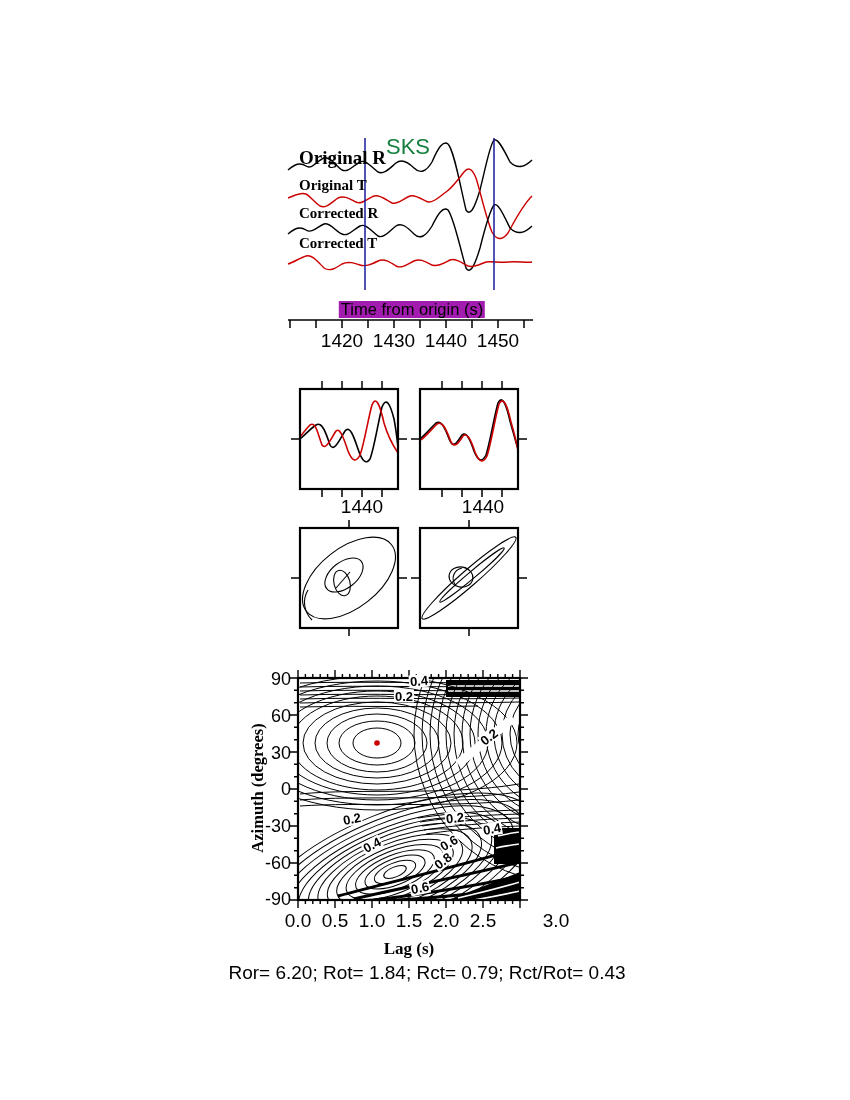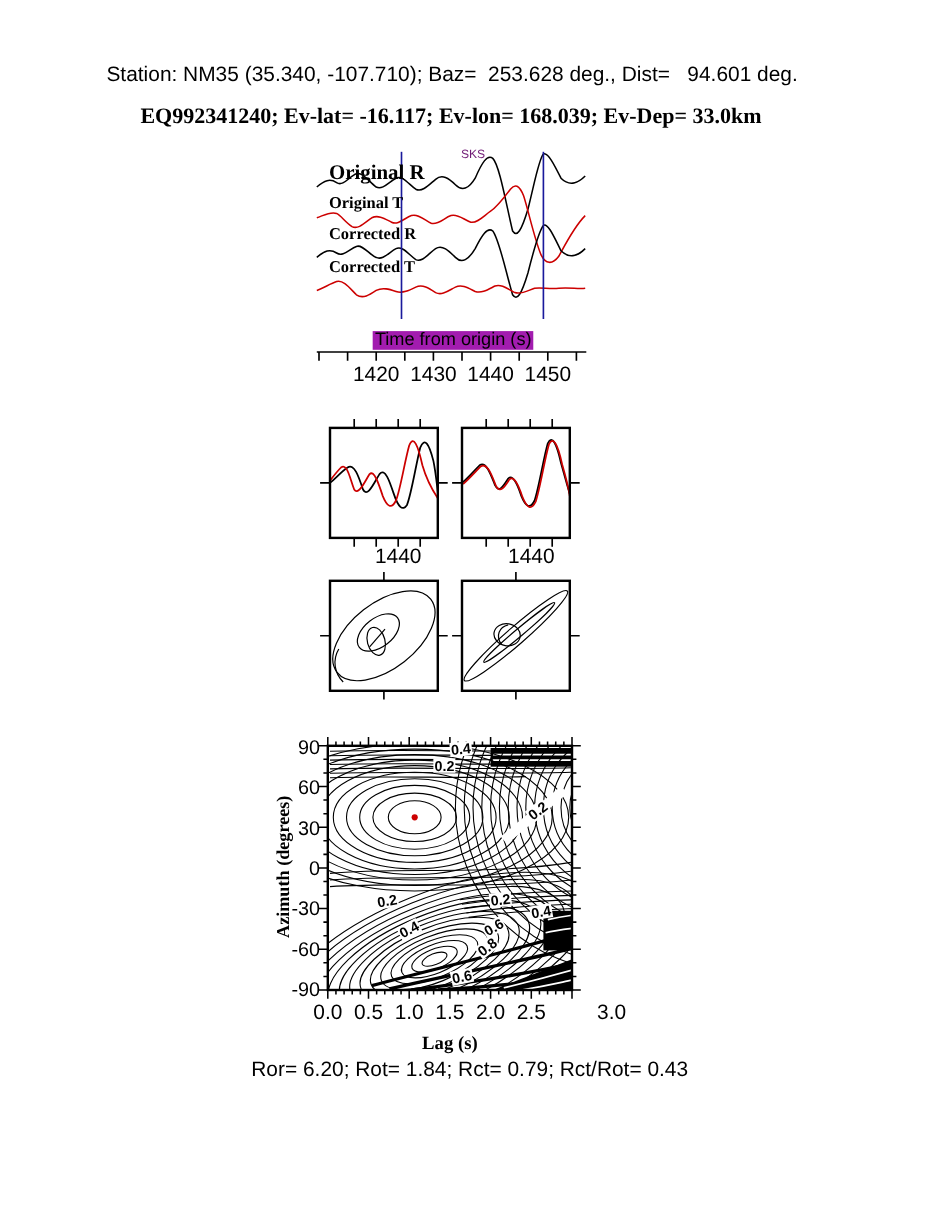--- a/index.html
+++ b/index.html
@@ -180,29 +180,27 @@
       <path d="M160,220 C190,213 208,208 222,204M176,222 C200,218 212,215 222,213" stroke="#fff" stroke-width="1.6" fill="none"></path>
       <circle cx="79" cy="65" r="2.8" fill="#cc0000" stroke="none"></circle>
     </g>
     <rect x="0" y="0" width="222" height="222" fill="none" stroke="#000" stroke-width="2.2"></rect>
     <g id="contour-ticks" stroke="#000" stroke-width="1.4" fill="none">
           <path d="M0,222v8M0,0v-8M7.4,222v4M7.4,0v-4M14.8,222v4M14.8,0v-4M22.2,222v4M22.2,0v-4M29.6,222v4M29.6,0v-4M37,222v8M37,0v-8M44.4,222v4M44.4,0v-4M51.8,222v4M51.8,0v-4M59.2,222v4M59.2,0v-4M66.6,222v4M66.6,0v-4M74,222v8M74,0v-8M81.4,222v4M81.4,0v-4M88.8,222v4M88.8,0v-4M96.2,222v4M96.2,0v-4M103.6,222v4M103.6,0v-4M111,222v8M111,0v-8M118.4,222v4M118.4,0v-4M125.8,222v4M125.8,0v-4M133.2,222v4M133.2,0v-4M140.6,222v4M140.6,0v-4M148,222v8M148,0v-8M155.4,222v4M155.4,0v-4M162.8,222v4M162.8,0v-4M170.2,222v4M170.2,0v-4M177.6,222v4M177.6,0v-4M185,222v8M185,0v-8M192.4,222v4M192.4,0v-4M199.8,222v4M199.8,0v-4M207.2,222v4M207.2,0v-4M214.6,222v4M214.6,0v-4M222,222v8M222,0v-8M0,0h-8M222,0h8M0,12.3h-4M222,12.3h4M0,24.7h-4M222,24.7h4M0,37h-8M222,37h8M0,49.3h-4M222,49.3h4M0,61.7h-4M222,61.7h4M0,74h-8M222,74h8M0,86.3h-4M222,86.3h4M0,98.7h-4M222,98.7h4M0,111h-8M222,111h8M0,123.3h-4M222,123.3h4M0,135.7h-4M222,135.7h4M0,148h-8M222,148h8M0,160.3h-4M222,160.3h4M0,172.7h-4M222,172.7h4M0,185h-8M222,185h8M0,197.3h-4M222,197.3h4M0,209.7h-4M222,209.7h4M0,222h-8M222,222h8"></path>
         </g>
   </g>
 </svg>
 
-<div class="t sans ctr" style="left:411px;top:59px;font-size:19px;">Station: NM35 (35.340, -107.710); Baz=  253.628 deg., Dist=   94.601 deg.</div>
-<div class="t serb ctr" style="left:410px;top:96px;font-size:20px;">EQ992341240; Ev-lat= -16.117; Ev-lon= 168.039; Ev-Dep= 33.0km</div>
 
 <div class="t serb" style="left:299px;top:148px;font-size:19px;">Original R</div>
 <div class="t serb" style="left:299px;top:178px;font-size:15px;">Original T</div>
 <div class="t serb" style="left:299px;top:206px;font-size:15px;">Corrected R</div>
 <div class="t serb" style="left:299px;top:236px;font-size:15px;">Corrected T</div>
 
-<div class="t sans ctr" style="left:430px;top:136px;font-size:11px;color:#701a75;">SKS</div>
+<div class="t sans ctr" style="left:408px;top:136px;font-size:22px;color:#15803d;">SKS</div>
 
 <div class="t sans ctr" style="left:412px;top:301px;font-size:16.5px;background:#a21caf;padding:0 2px;">Time from origin (s)</div>
 
 <div class="t sans ctr" style="left:342px;top:331px;font-size:19px;">1420</div>
 <div class="t sans ctr" style="left:394px;top:331px;font-size:19px;">1430</div>
 <div class="t sans ctr" style="left:446px;top:331px;font-size:19px;">1440</div>
 <div class="t sans ctr" style="left:498px;top:331px;font-size:19px;">1450</div>
 
 <div class="t sans ctr" style="left:362px;top:497px;font-size:19px;">1440</div>
 <div class="t sans ctr" style="left:483px;top:497px;font-size:19px;">1440</div>

